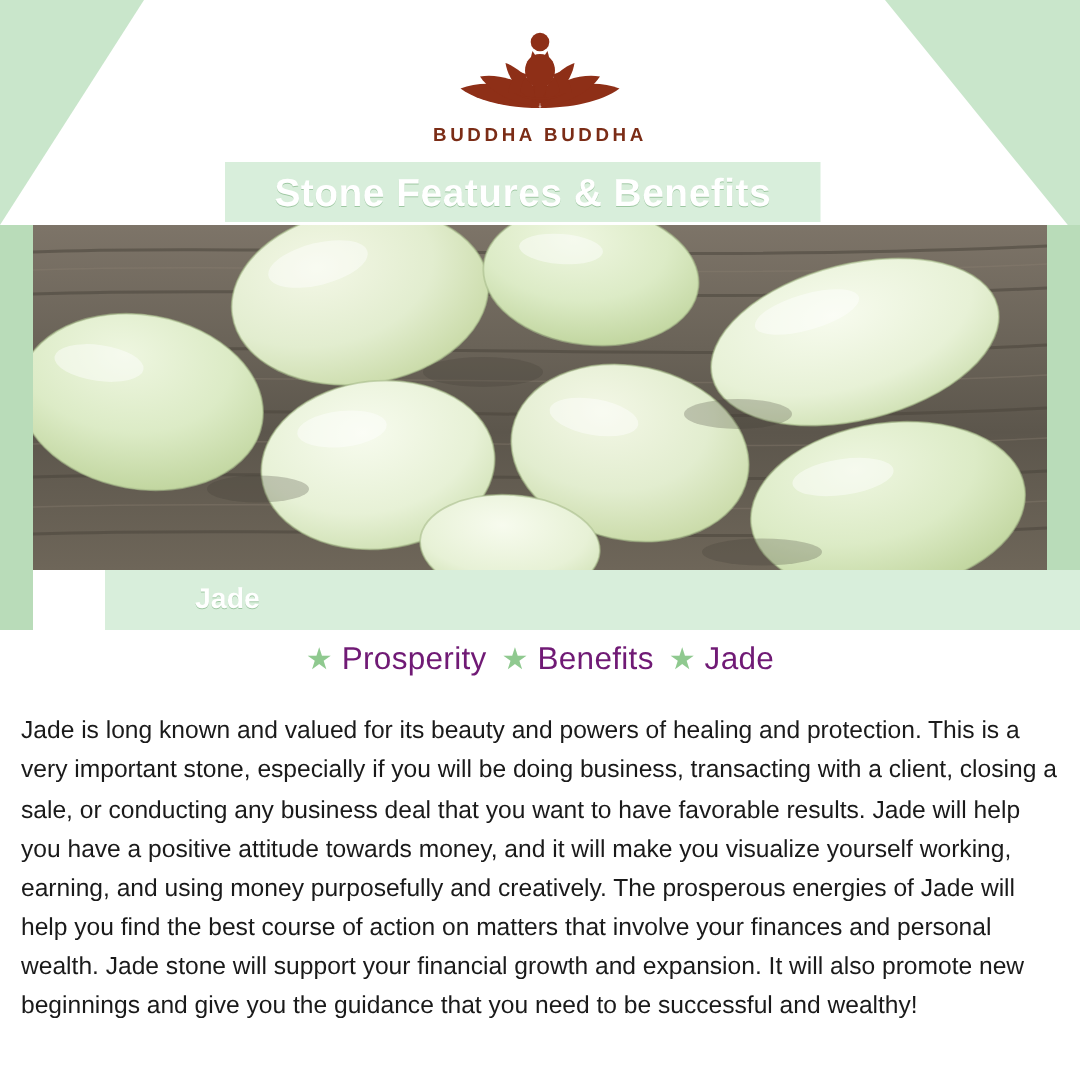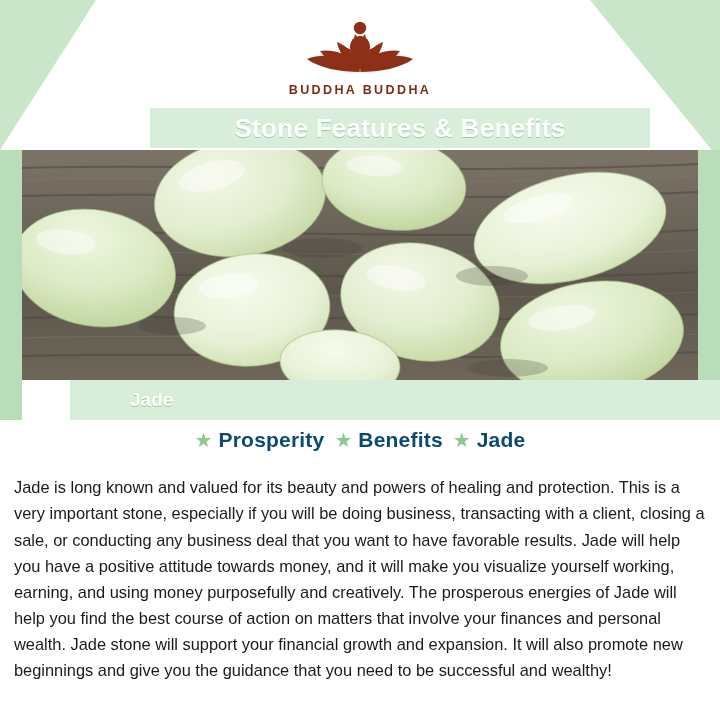--- a/index.html
+++ b/index.html
@@ -43,21 +43,21 @@
   }
   .logo-mark{width:150px;height:66px;}
   .logo-text{
     margin-top:3px;
     font-size:12.5px;letter-spacing:2.4px;
     color:#7b2c16;font-weight:bold;
   }
 
   
   .title-bar{
-    position:absolute;left:150px;top:108px;width:500px;height:40px;
+    position:absolute;left:150px;top:108px;width:397px;height:40px;
     background:#d8eedb;
     display:flex;align-items:center;justify-content:center;
   }
   .title-bar .title{
     font-size:26px;font-weight:bold;color:#ffffff;
     letter-spacing:.3px;
     text-shadow:0 1px 0 #9ec7a2;
   }
 
   
@@ -83,21 +83,21 @@
   
   .keywords{
     position:absolute;left:0;top:428px;width:720px;
     display:flex;align-items:center;justify-content:center;gap:10px;
   }
   .kw{
     display:flex;align-items:center;gap:6px;
   }
   .kw .star{color:#8fc98f;font-size:20px;line-height:1;}
   .kw .kw-text{
-    font-size:21px;font-weight:bold;color:#0c4a6e;
+    font-size:21px;font-weight:normal;color:#701a75;
     letter-spacing:.2px;
   }
 
   
   .body-text{
     position:absolute;left:14px;top:458px;width:694px;
     font-size:16.4px;line-height:1.59;
     color:#1a1a1a;
     text-align:left;
   }

